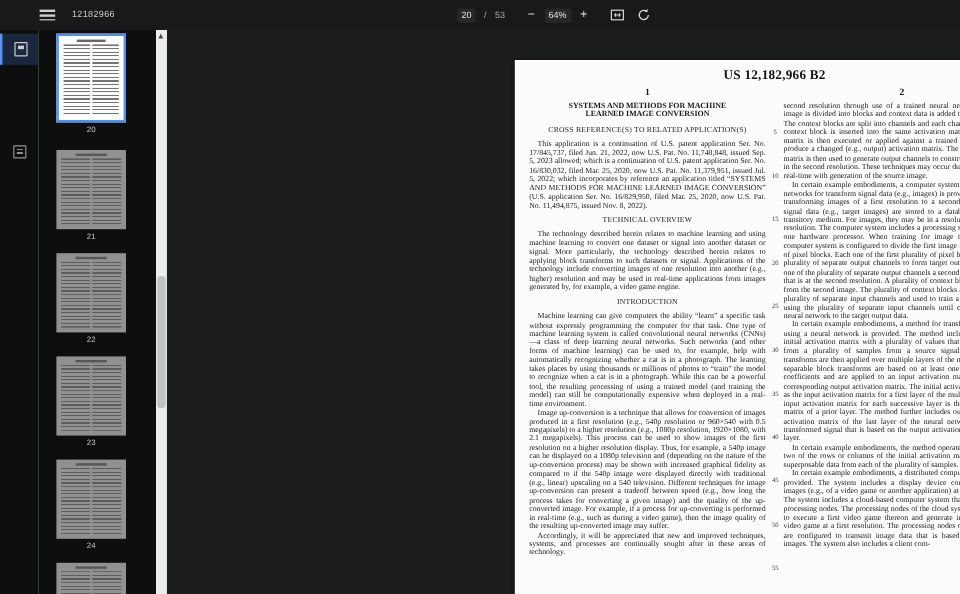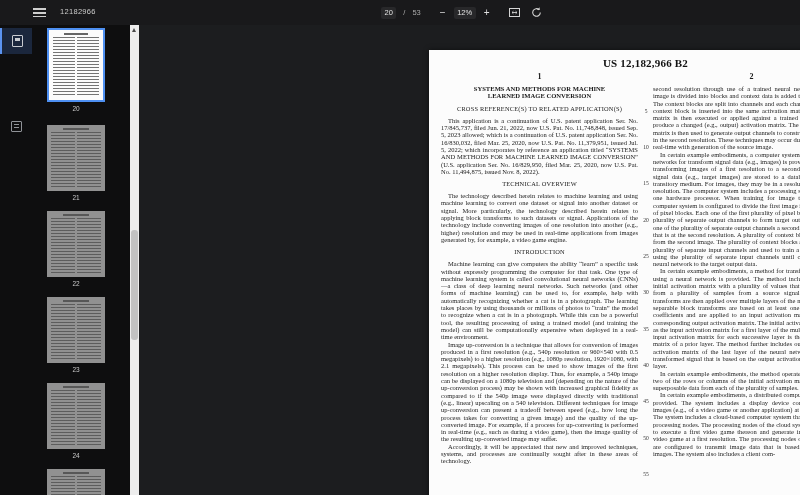--- a/index.html
+++ b/index.html
@@ -75,21 +75,21 @@
     <button class="menu-btn">
       <span class="hamburger"><i></i><i></i><i></i></span>
     </button>
     <span class="doc-file-title">12182966</span>
     <div class="center-controls">
       <span class="page-box">20</span>
       <span class="sep">/</span>
       <span class="total">53</span>
       <span style="width:4px"></span>
       <button class="tb-btn">−</button>
-      <span class="zoom-box">12%</span>
+      <span class="zoom-box">64%</span>
       <button class="tb-btn">+</button>
       <span style="width:3px"></span>
       <button class="tb-btn">
         <svg width="13" height="13" viewBox="0 0 13 13">
           <rect x="1.5" y="2.5" width="10" height="8" fill="none" stroke="#d4d4d4" stroke-width="1"></rect>
           <path d="M4 6.5h5 M4 6.5l1.4-1.3 M4 6.5l1.4 1.3 M9 6.5l-1.4-1.3 M9 6.5l-1.4 1.3" stroke="#d4d4d4" fill="none" stroke-width="0.9"></path>
         </svg>
       </button>
       <button class="tb-btn">
         <svg width="13" height="13" viewBox="0 0 13 13">

